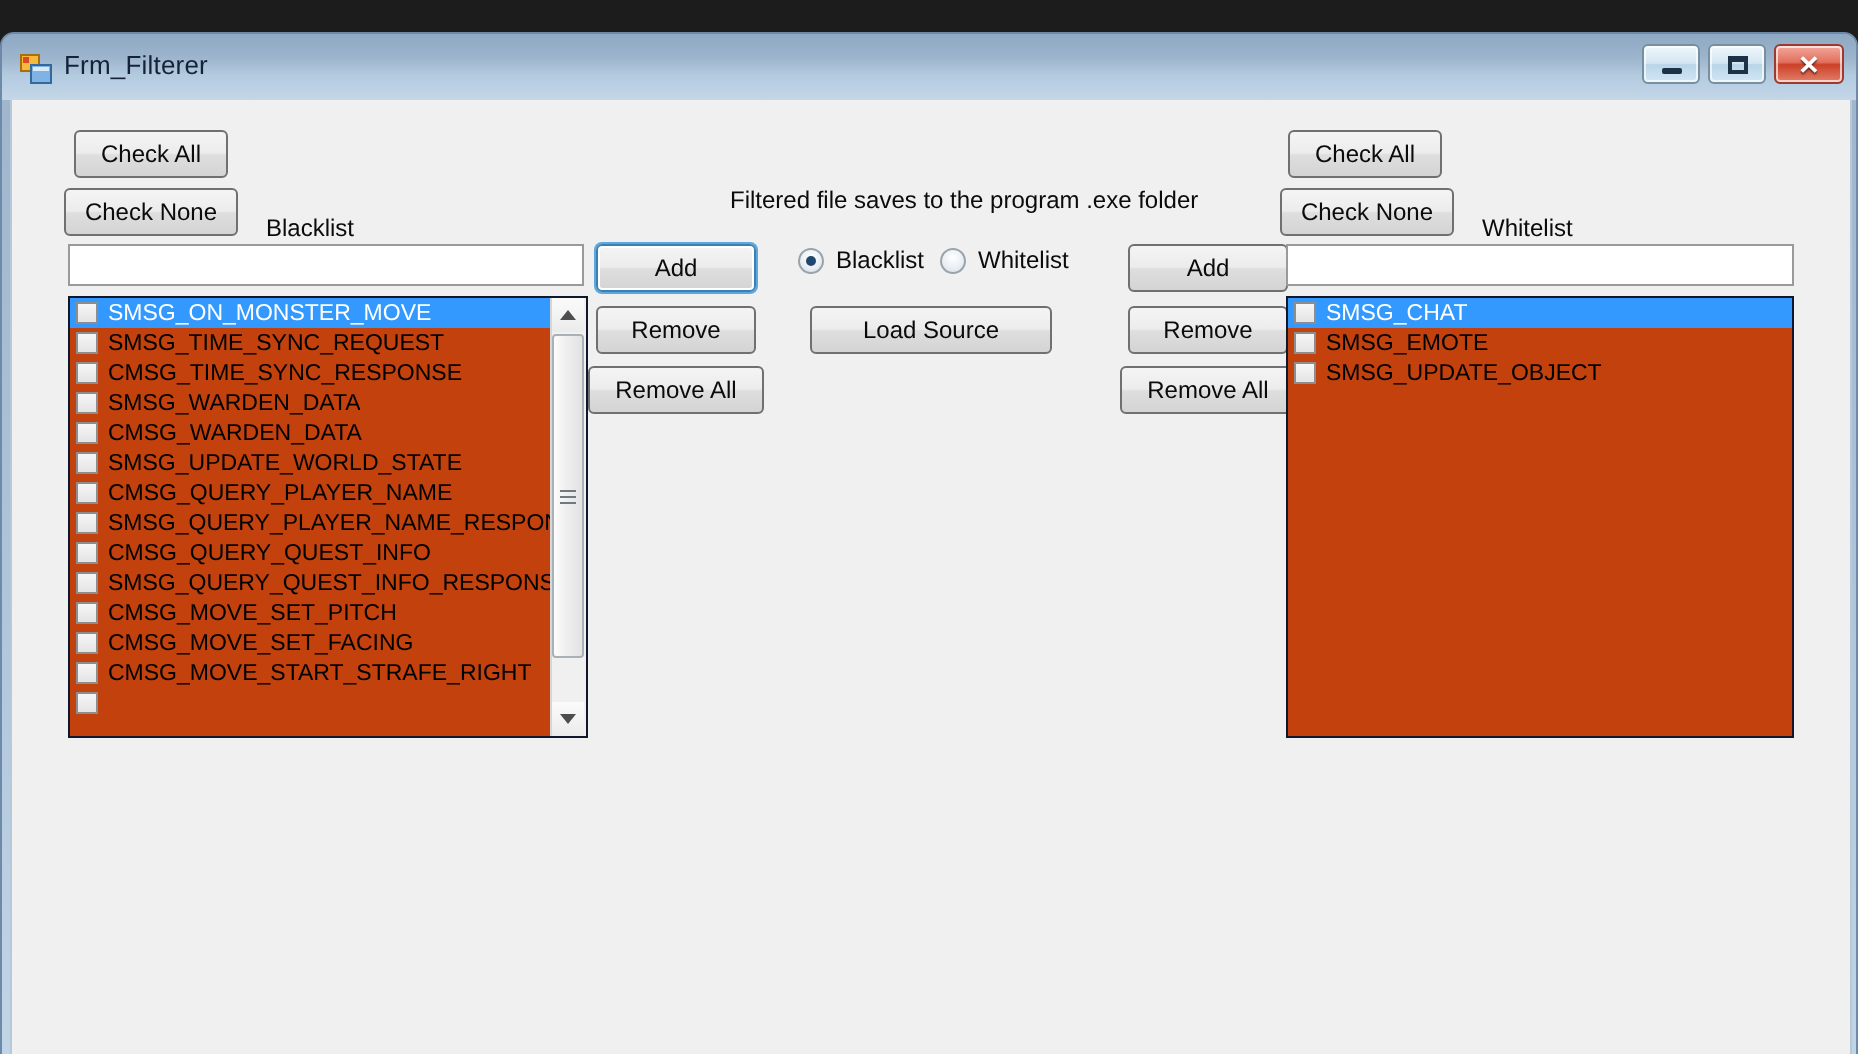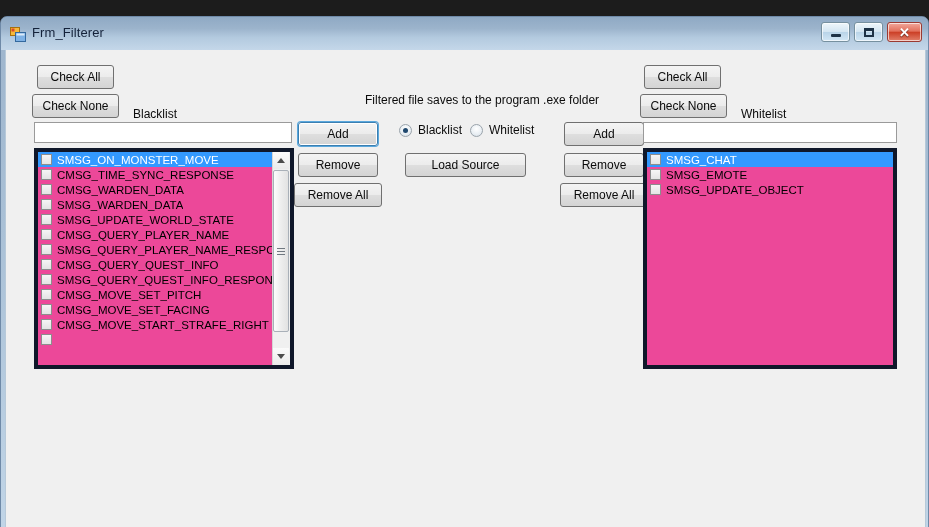--- a/index.html
+++ b/index.html
@@ -133,22 +133,22 @@
     position: absolute;
     box-sizing: border-box;
     background: #ffffff;
     border: 1px solid #9a9a9a;
     height: 21px;
   }
 
   .listbox {
     position: absolute;
     box-sizing: border-box;
-    background: #ec4899;
-    border: 4px solid #0f172a;
+    background: #c2410c;
+    border: 1px solid #0f172a;
     overflow: hidden;
   }
   .list-inner {
     position: absolute;
     left: 0; top: 0;
     right: 0; bottom: 0;
     overflow: hidden;
   }
   .litem {
     position: relative;
@@ -305,29 +305,33 @@
     <input class="txtbox" type="text" style="left: 28px; top: 72px; width: 258px;" value="">
 
     <div class="listbox" style="left:28px; top:98px; width:260px; height:221px;">
       <div class="list-inner" id="blacklist-items">
           <div class="litem sel">
             <span class="cbox"></span>
             <span class="ltxt">SMSG_ON_MONSTER_MOVE</span>
           </div>
           <div class="litem">
             <span class="cbox"></span>
+            <span class="ltxt">SMSG_TIME_SYNC_REQUEST</span>
+          </div>
+          <div class="litem">
+            <span class="cbox"></span>
             <span class="ltxt">CMSG_TIME_SYNC_RESPONSE</span>
           </div>
           <div class="litem">
             <span class="cbox"></span>
+            <span class="ltxt">SMSG_WARDEN_DATA</span>
+          </div>
+          <div class="litem">
+            <span class="cbox"></span>
             <span class="ltxt">CMSG_WARDEN_DATA</span>
-          </div>
-          <div class="litem">
-            <span class="cbox"></span>
-            <span class="ltxt">SMSG_WARDEN_DATA</span>
           </div>
           <div class="litem">
             <span class="cbox"></span>
             <span class="ltxt">SMSG_UPDATE_WORLD_STATE</span>
           </div>
           <div class="litem">
             <span class="cbox"></span>
             <span class="ltxt">CMSG_QUERY_PLAYER_NAME</span>
           </div>
           <div class="litem">

